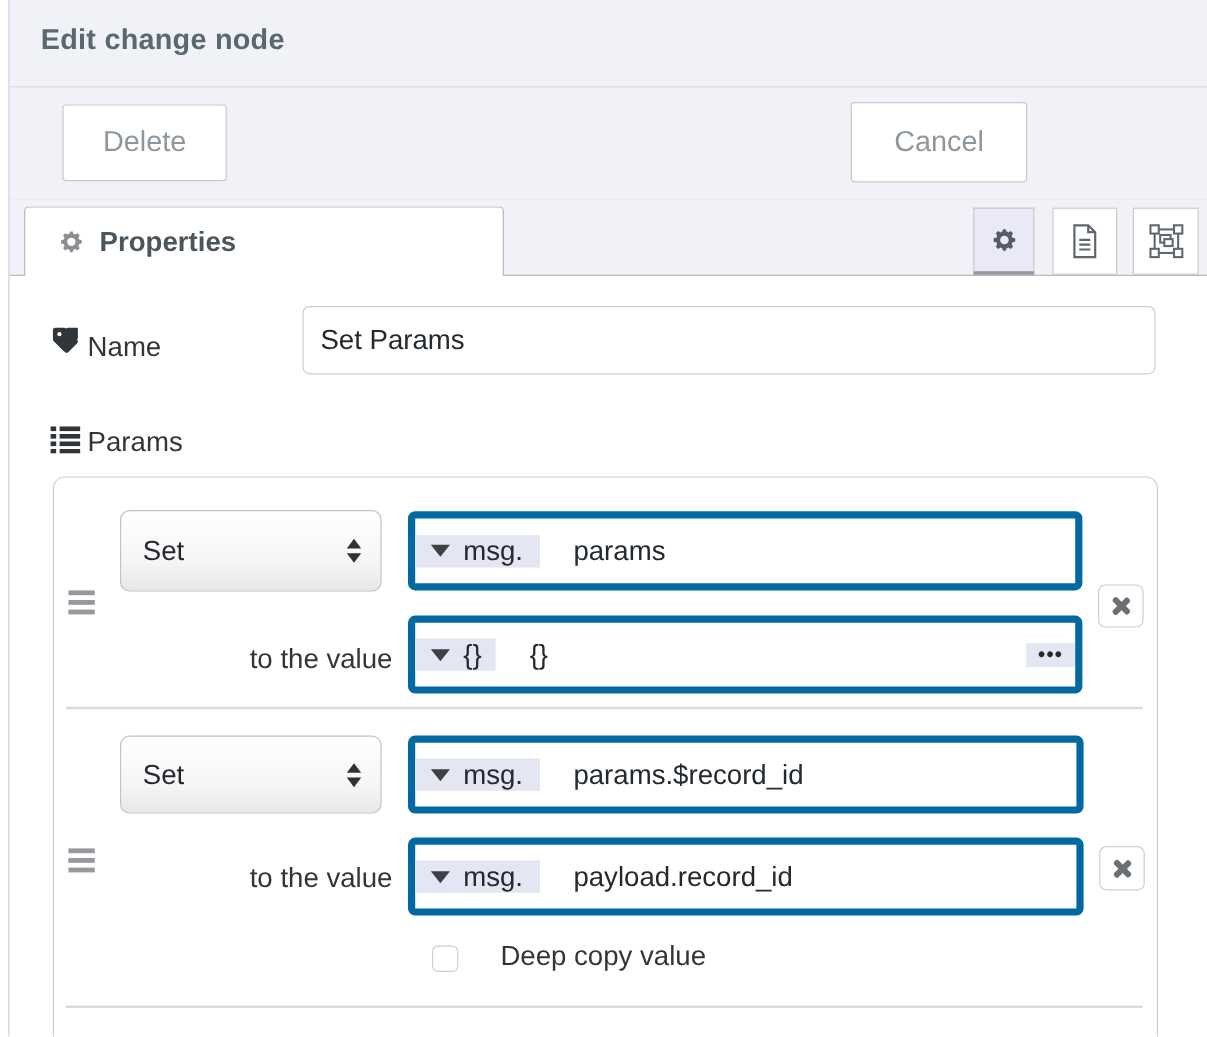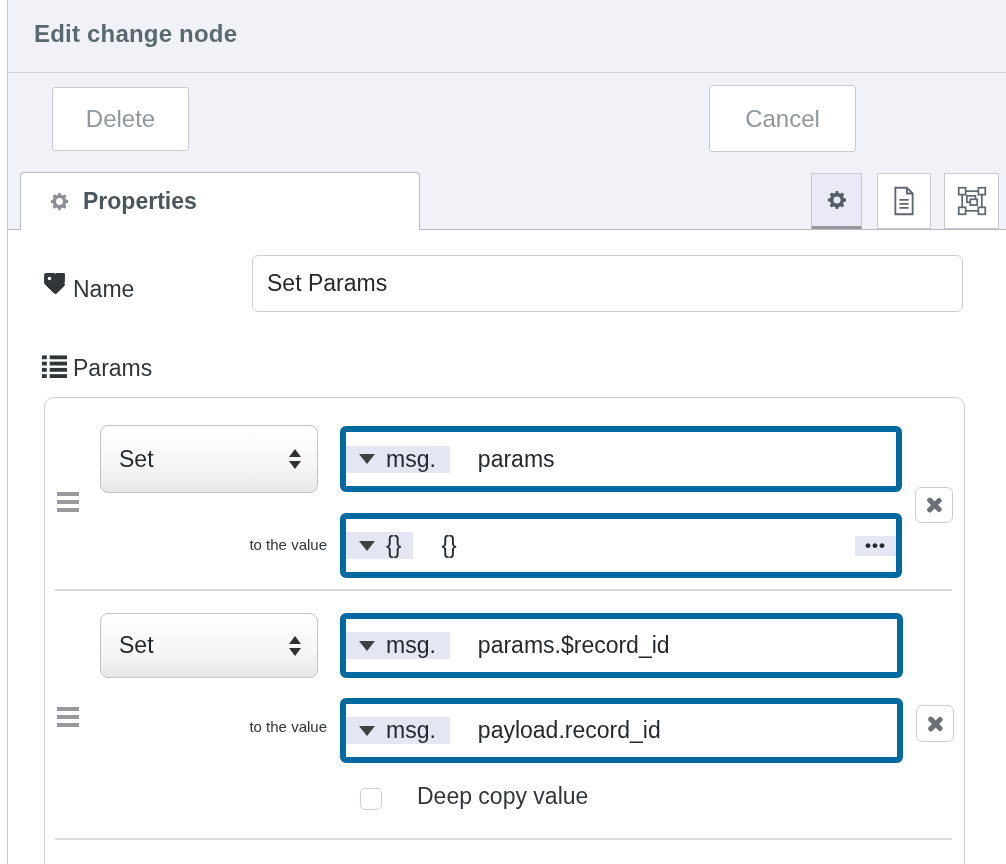--- a/index.html
+++ b/index.html
@@ -69,21 +69,21 @@
   .xbtn{position:absolute;width:38px;height:36px;box-sizing:border-box;background:#fff;border:1px solid #ccced6;border-radius:6px;display:flex;align-items:center;justify-content:center;cursor:pointer;}
   .x-glyph{position:relative;width:16px;height:16px;}
   .x-glyph::before,.x-glyph::after{content:"";position:absolute;left:6px;top:-1px;width:4.5px;height:18px;background:#6b7076;border-radius:2px;}
   .x-glyph::before{transform:rotate(45deg);}
   .x-glyph::after{transform:rotate(-45deg);}
   
   .drag-handle{position:absolute;width:22px;cursor:grab;}
   .drag-handle .bar{width:22px;height:4px;background:#97999e;margin-bottom:4px;}
   
   .checkbox{appearance:none;-webkit-appearance:none;position:absolute;width:22px;height:22px;border:1px solid #ccced6;border-radius:5px;background:#fff;margin:0;cursor:pointer;}
-  .to-label{position:absolute;left:100px;width:227px;text-align:right;font-size:15px;color:#31363b;}
+  .to-label{position:absolute;left:100px;width:227px;text-align:right;font-size:23px;color:#31363b;}
   svg{display:block;}
 </style>
 </head>
 <body>
 
 <div class="frame">
 
   <div class="tray-edge"></div>
 
   <div class="tray-header">

